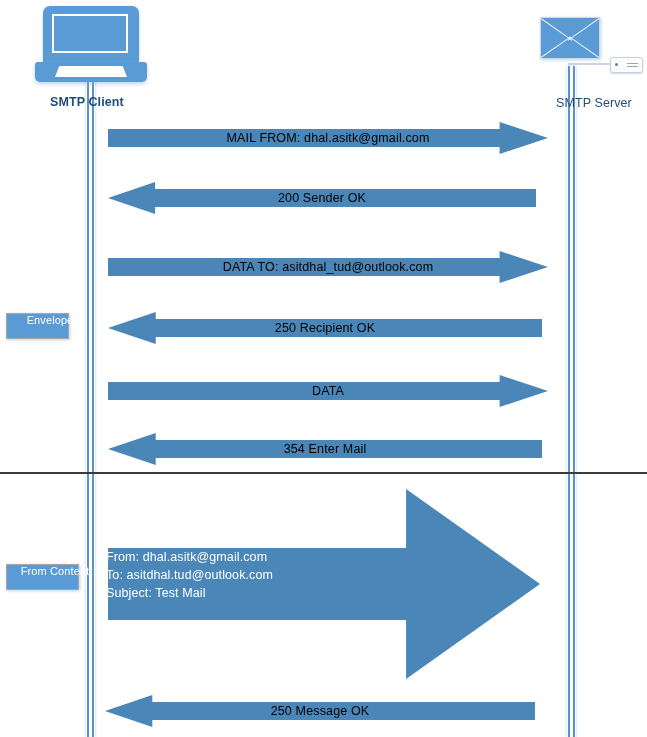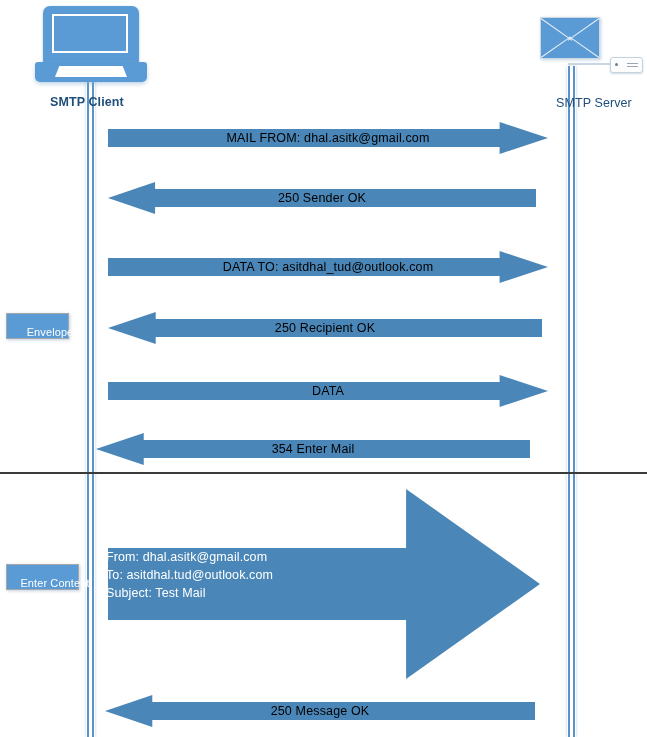--- a/index.html
+++ b/index.html
@@ -168,21 +168,21 @@
     background: #3a3a3a;
   }
 
   
   .section-badge {
     position: absolute;
     background: #5b9bd5;
     border: 1px solid #a7a7a7;
     box-sizing: border-box;
     display: flex;
-    align-items: flex-end;
+    align-items: flex-start;
     justify-content: center;
     box-shadow: 1px 1px 3px rgba(150,175,200,0.6);
     padding-left: 25px;
   }
   .section-badge span {
     color: #ffffff;
     font-size: 11px;
     white-space: nowrap;
     letter-spacing: .1px;
   }
@@ -221,36 +221,36 @@
     <div class="server-vent" style="left:16px; top:8px; width:11px;"></div>
   </div>
 
   <div class="node-label" style="left:556px; top:96px;">SMTP Server</div>
 
   <div class="msg-arrow dir-right" style="left:108px; top:122px; width:440px; height:32px;">
     <span class="msg-label">MAIL FROM: dhal.asitk@gmail.com</span>
   </div>
 
   <div class="msg-arrow dir-left" style="left:108px; top:182px; width:428px; height:32px;">
-    <span class="msg-label">250 Sender OK</span>
+    <span class="msg-label">200 Sender OK</span>
   </div>
 
   <div class="msg-arrow dir-right" style="left:108px; top:251px; width:440px; height:32px;">
     <span class="msg-label">DATA TO: asitdhal_tud@outlook.com</span>
   </div>
 
   <div class="msg-arrow dir-left" style="left:108px; top:312px; width:434px; height:32px;">
     <span class="msg-label">250 Recipient OK</span>
   </div>
 
   <div class="msg-arrow dir-right" style="left:108px; top:375px; width:440px; height:32px;">
     <span class="msg-label">DATA</span>
   </div>
 
-  <div class="msg-arrow dir-left" style="left:96px; top:433px; width:434px; height:32px;">
+  <div class="msg-arrow dir-left" style="left:108px; top:433px; width:434px; height:32px;">
     <span class="msg-label">354 Enter Mail</span>
   </div>
 
   <div class="divider" style="left:0px; top:472px; width:647px;"></div>
 
   <div class="content-arrow" style="left:108px; top:489px; width:432px; height:190px;"></div>
   <div class="content-text" style="left:106px; top:548px;">From: dhal.asitk@gmail.com
 To: asitdhal.tud@outlook.com
 Subject: Test Mail
 
@@ -258,16 +258,16 @@
 
   <div class="msg-arrow dir-left" style="left:105px; top:695px; width:430px; height:32px;">
     <span class="msg-label">250 Message OK</span>
   </div>
 
   <div class="section-badge" style="left:6px; top:313px; width:63px; height:26px;">
     <span>Envelope</span>
   </div>
 
   <div class="section-badge" style="left:6px; top:564px; width:73px; height:26px;">
-    <span>Enter Content</span>
+    <span>From Content</span>
   </div>
 
 </div>
 
 </body></html>

